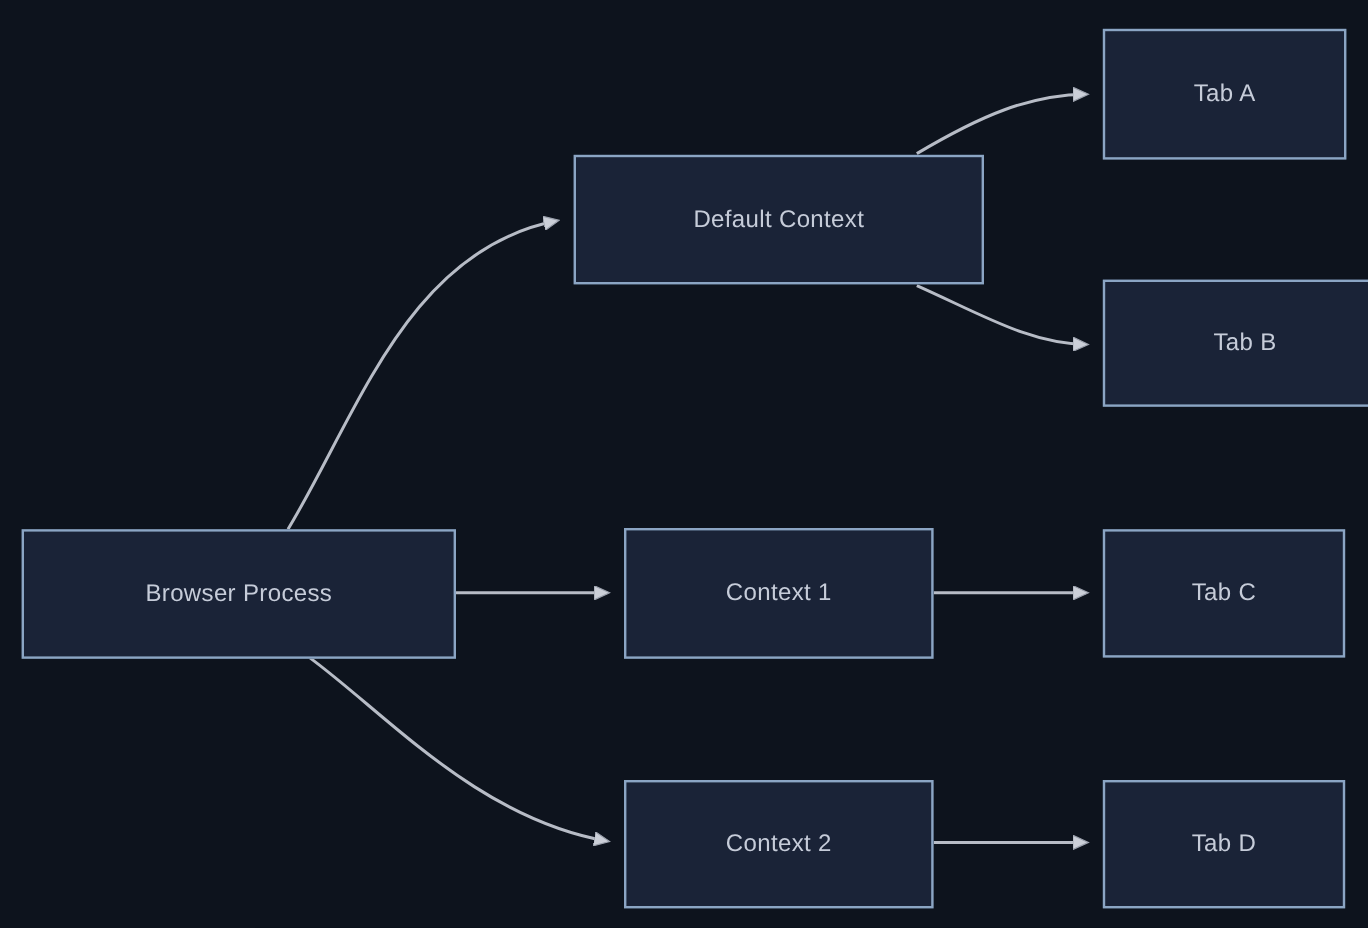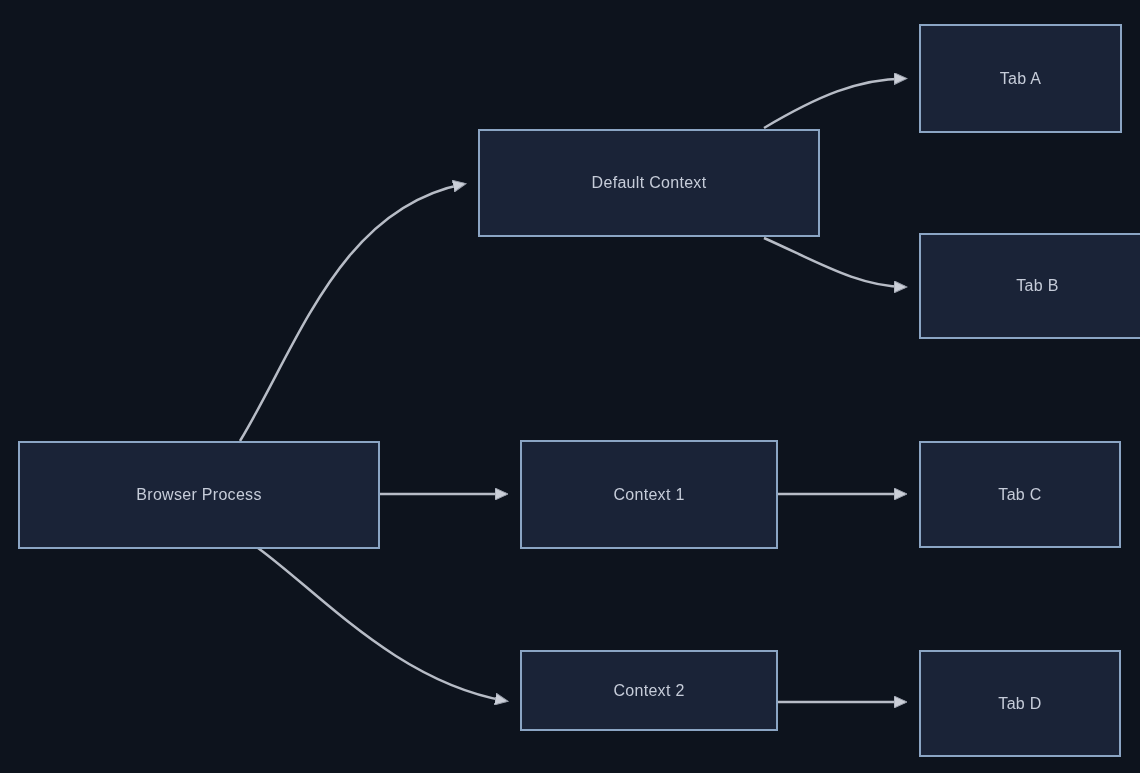--- a/index.html
+++ b/index.html
@@ -28,29 +28,29 @@
   }
   .node {
     position: absolute;
     box-sizing: border-box;
     background: #1a2337;
     border: 2px solid #8ba5c4;
     color: #c6ccd9;
     display: flex;
     align-items: center;
     justify-content: center;
-    font-size: 16px;
+    font-size: 20px;
     letter-spacing: 0.3px;
     text-align: center;
   }
   
   .node-browser-process { left: 18px;  top: 441px; width: 362px; height: 108px; }
   .node-default-context { left: 478px; top: 129px; width: 342px; height: 108px; }
   .node-context-1       { left: 520px; top: 440px; width: 258px; height: 109px; justify-content: center; }
-  .node-context-2       { left: 520px; top: 650px; width: 258px; height: 81px; }
+  .node-context-2       { left: 520px; top: 650px; width: 258px; height: 107px; }
   .node-tab-a           { left: 919px; top: 24px;  width: 203px; height: 109px; }
   .node-tab-b           { left: 919px; top: 233px; width: 237px; height: 106px; }
   .node-tab-c           { left: 919px; top: 441px; width: 202px; height: 107px; }
   .node-tab-d           { left: 919px; top: 650px; width: 202px; height: 107px; }
 </style>
 </head>
 <body>
 
 <div class="canvas">
 

